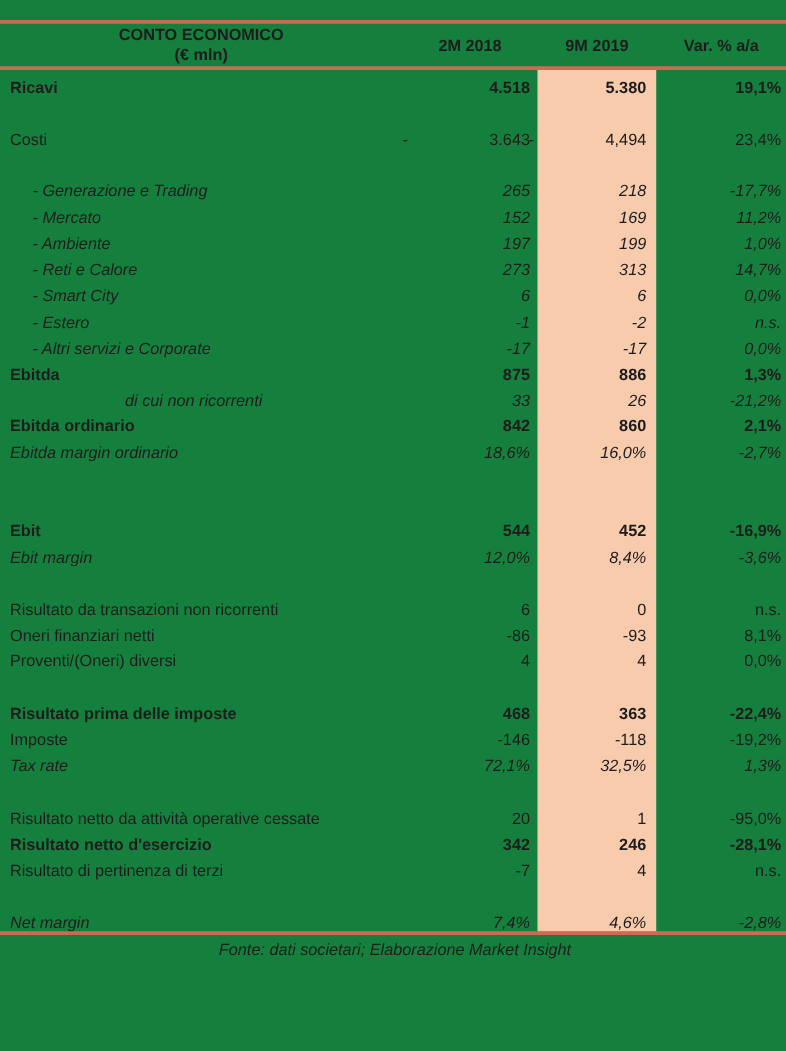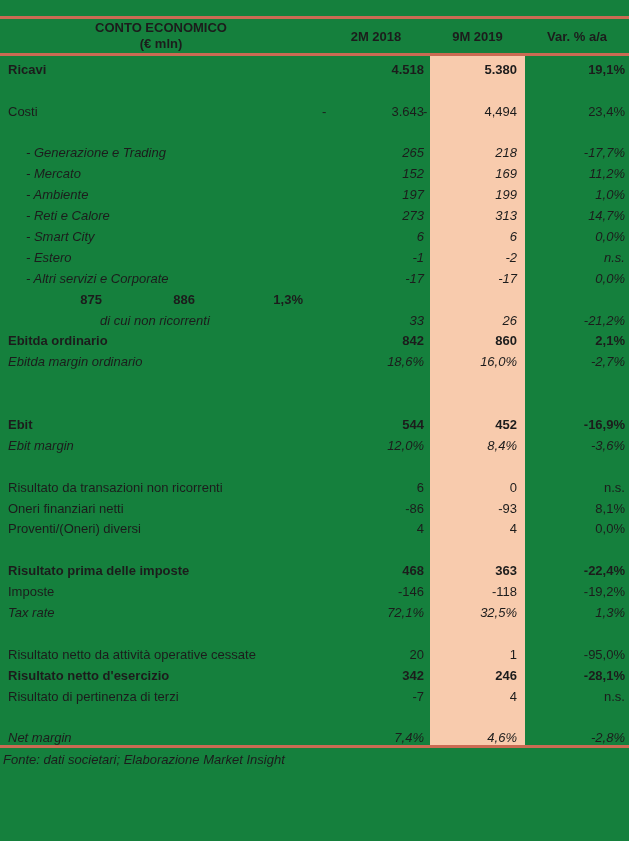--- a/index.html
+++ b/index.html
@@ -58,20 +58,21 @@
   .cell.num .val { text-align: right; }
   .cell.c2018 { width: 108px; padding-right: 6px; }
   .cell.c2019 { width: 95px; padding-right: 8px; }
   .cell.c2019 .dash { margin-left: -7px; }
   .cell.cvar { width: 104px; justify-content: flex-end; padding-right: 4px; }
   .footer-note {
     margin-top: 4px;
     padding-left: 3px;
     font-style: italic;
     font-size: 13px;
+    text-align: center;
   }
 </style>
 </head>
 <body>
 
 <div class="page">
 
   <div class="rule" style="background: rgb(203, 107, 83);"></div>
 
   <div class="thead">
@@ -200,20 +201,21 @@
       <span class="val">-17</span>
     </div>
     <div class="cell num c2019">
       <span class="dash"></span>
       <span class="val">-17</span>
     </div>
     <div class="cell num cvar">0,0%</div>
   </div>
 
   <div class="row bold">
+    <div class="cell label">Ebitda</div>
     <div class="cell num c2018">
       <span class="dash"></span>
       <span class="val">875</span>
     </div>
     <div class="cell num c2019">
       <span class="dash"></span>
       <span class="val">886</span>
     </div>
     <div class="cell num cvar">1,3%</div>
   </div>

